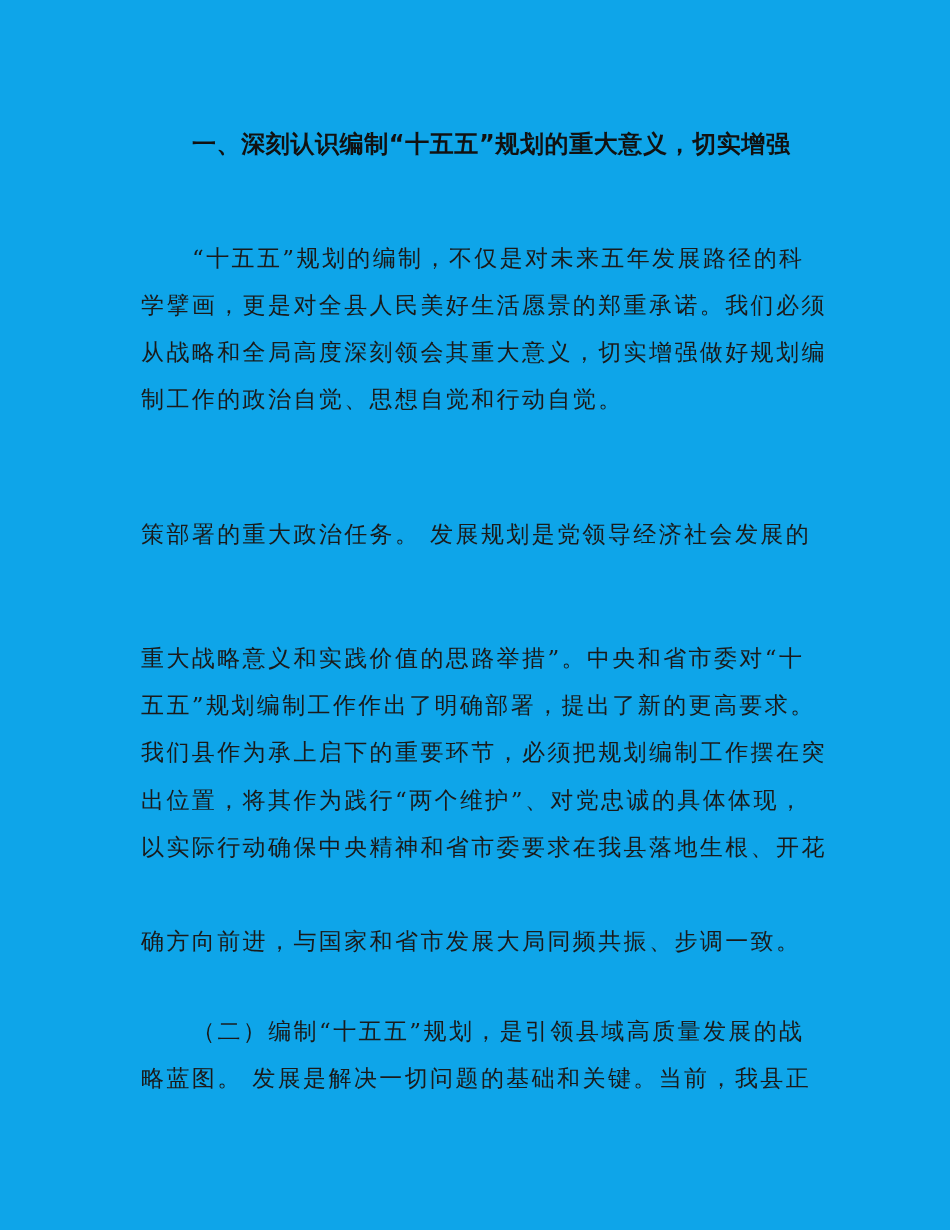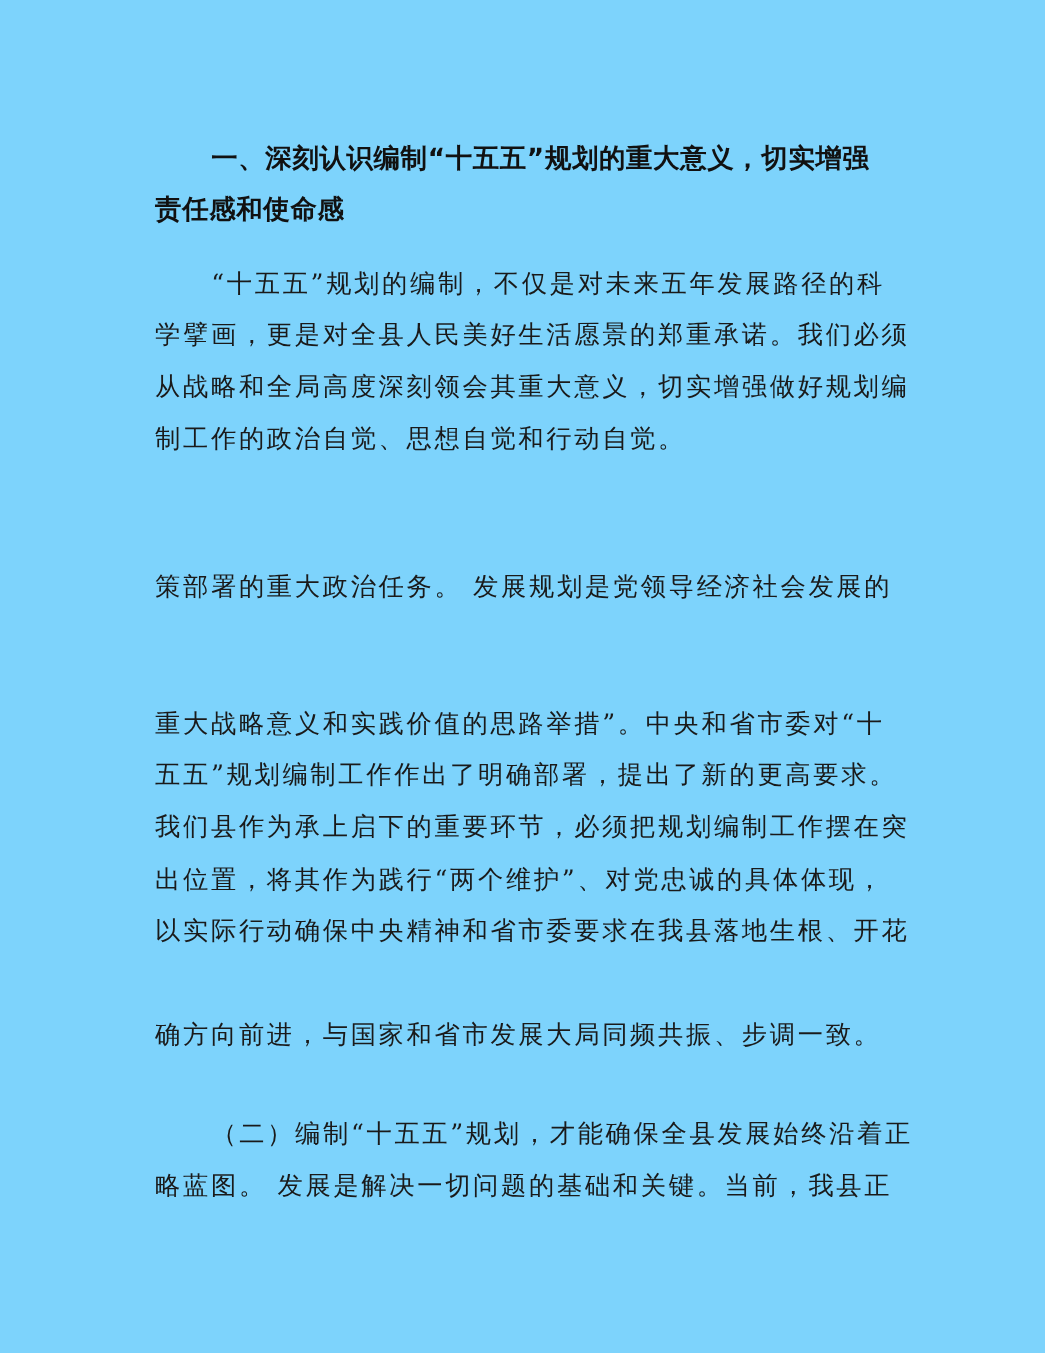--- a/index.html
+++ b/index.html
@@ -13,21 +13,21 @@
       position: relative;
       overflow: hidden;
       color: #000000;
     }
     .page {
       position: absolute;
       left: 0;
       top: 0;
       width: 950px;
       height: 1230px;
-      background: #7dd3fc;
+      background: #0ea5e9;
     }
     .line {
       position: absolute;
       left: 141px;
       width: 680px;
       white-space: nowrap;
       height: 30px;
       line-height: 30px;
     }
     .heading {
@@ -46,31 +46,30 @@
     .indent {
       padding-left: 51px;
     }
   </style>
 </head>
 <body>
 
 <div class="page">
 
   <div class="line heading indent" style="top:129px;">一、深刻认识编制“十五五”规划的重大意义，切实增强</div>
-  <div class="line heading" style="top:175px;">责任感和使命感</div>
 
   <div class="line body indent" style="top:243px;">“十五五”规划的编制，不仅是对未来五年发展路径的科</div>
   <div class="line body" style="top:290px;">学擘画，更是对全县人民美好生活愿景的郑重承诺。我们必须</div>
   <div class="line body" style="top:337px;">从战略和全局高度深刻领会其重大意义，切实增强做好规划编</div>
   <div class="line body" style="top:384px;">制工作的政治自觉、思想自觉和行动自觉。</div>
 
   <div class="line body" style="top:519px;">策部署的重大政治任务。 发展规划是党领导经济社会发展的</div>
   <div class="line body" style="top:643px;">重大战略意义和实践价值的思路举措”。中央和省市委对“十</div>
   <div class="line body" style="top:690px;">五五”规划编制工作作出了明确部署，提出了新的更高要求。</div>
   <div class="line body" style="top:737px;">我们县作为承上启下的重要环节，必须把规划编制工作摆在突</div>
   <div class="line body" style="top:785px;">出位置，将其作为践行“两个维护”、对党忠诚的具体体现，</div>
   <div class="line body" style="top:832px;">以实际行动确保中央精神和省市委要求在我县落地生根、开花</div>
   <div class="line body" style="top:926px;">确方向前进，与国家和省市发展大局同频共振、步调一致。</div>
 
-  <div class="line body indent" style="top:1016px;">（二）编制“十五五”规划，才能确保全县发展始终沿着正</div>
+  <div class="line body indent" style="top:1016px;">（二）编制“十五五”规划，是引领县域高质量发展的战</div>
   <div class="line body" style="top:1063px;">略蓝图。 发展是解决一切问题的基础和关键。当前，我县正</div>
 
 </div>
 
 </body></html>

